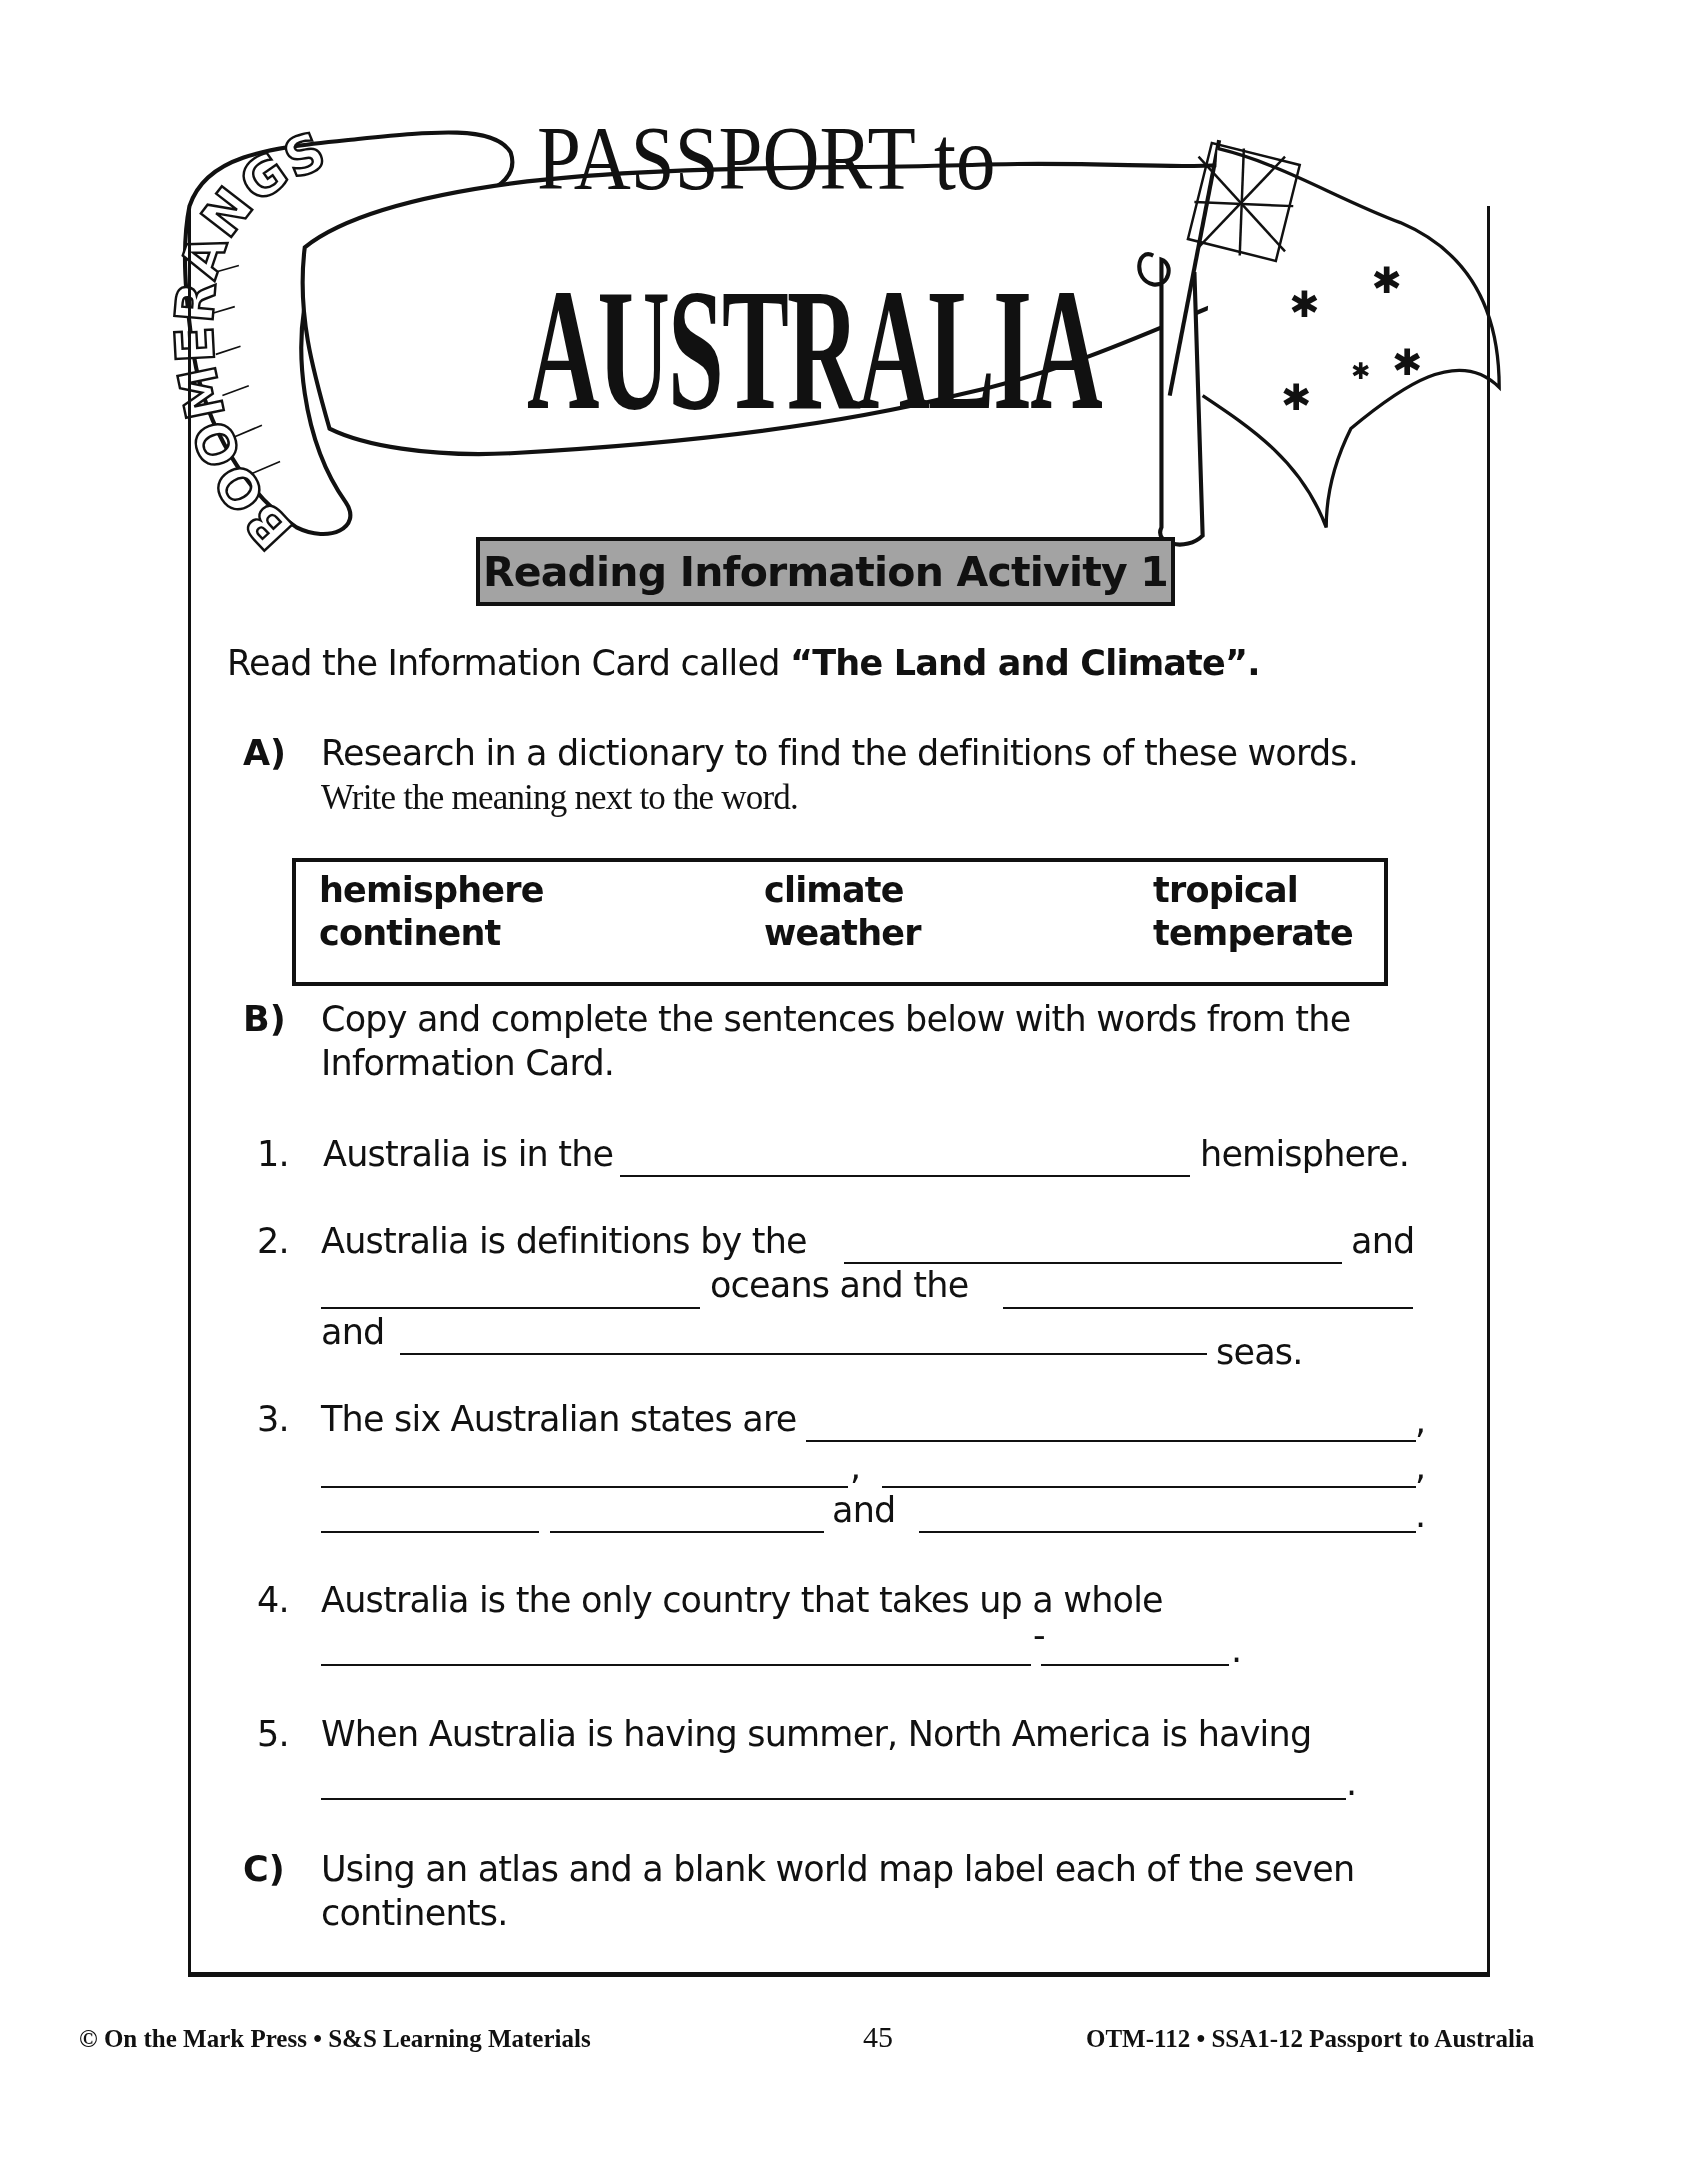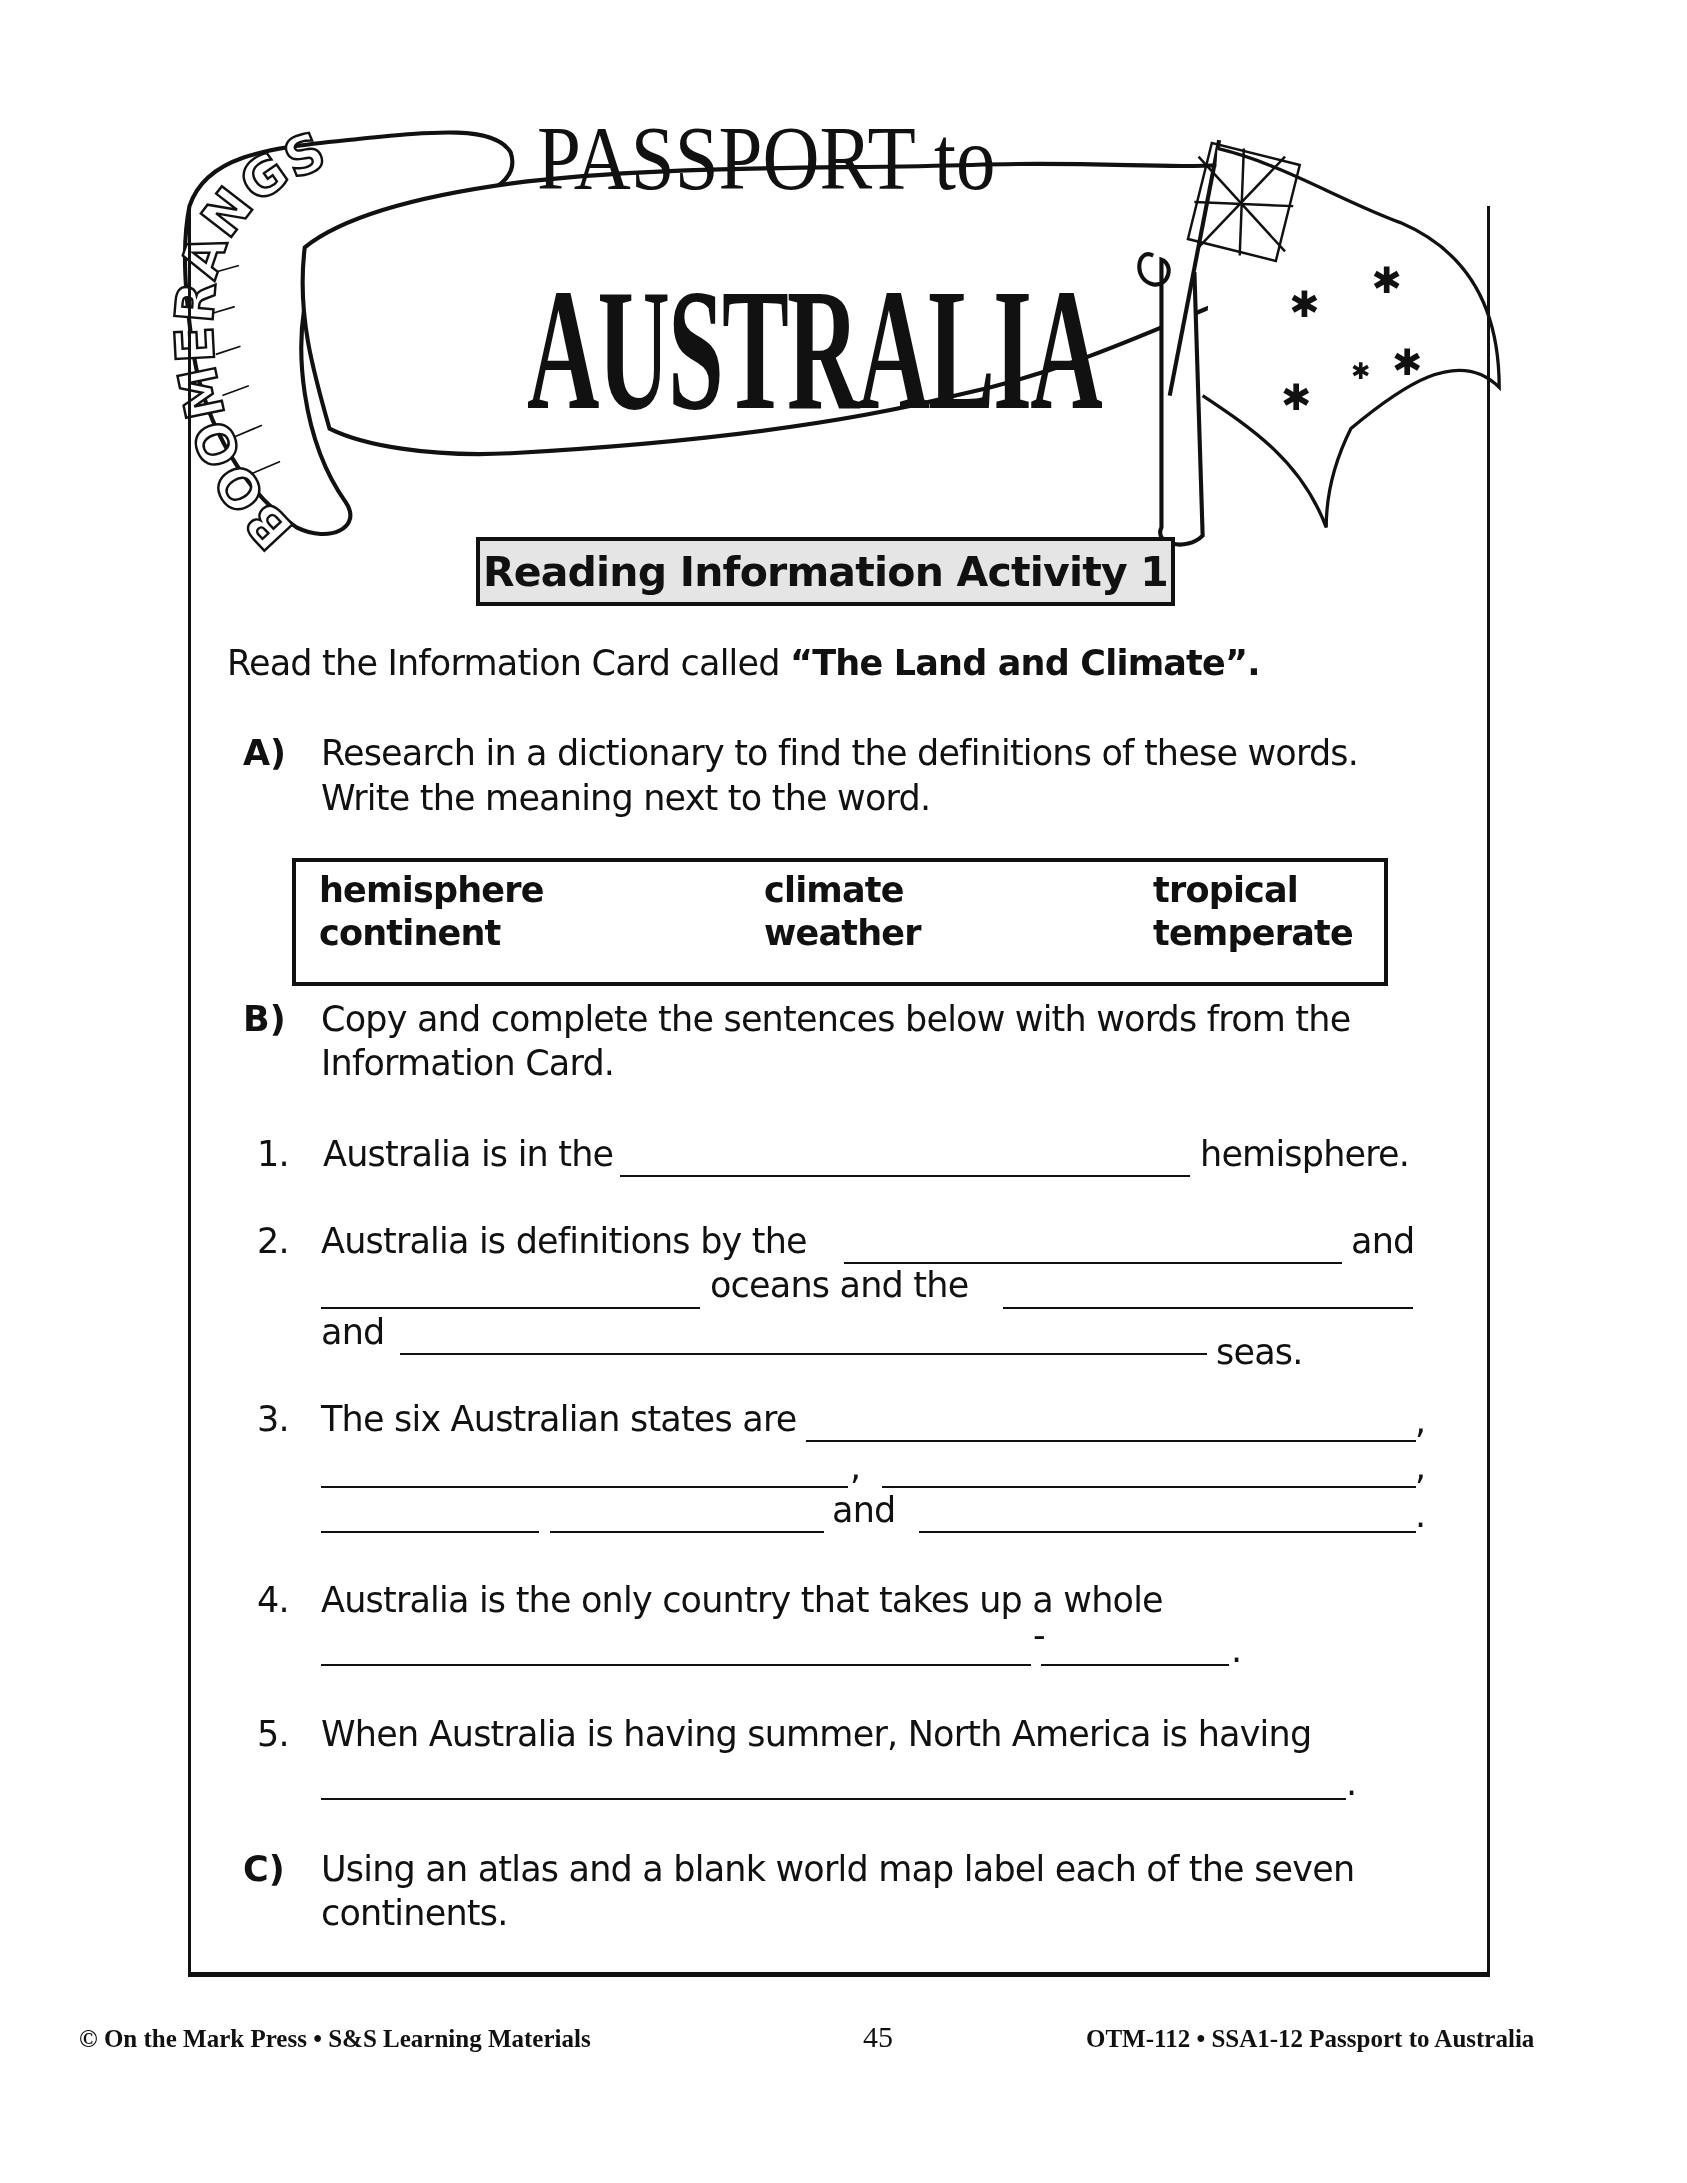--- a/index.html
+++ b/index.html
@@ -9,21 +9,21 @@
 
   
   #header-art { position: absolute; left: 0; top: 0; width: 1687px; height: 577px; }
   #passport-label { position: absolute; left: 537px; top: 107px; font-size: 79px; letter-spacing: 0px; transform: scaleY(1.15); transform-origin: left top; }
   #australia-label { position: absolute; left: 527px; top: 251px; font-size: 173px; font-weight: bold; letter-spacing: -3.3px; transform: scaleX(0.58) scaleY(1.0); transform-origin: left top; }
   #boomerangs-label { position: absolute; left: 0; top: 0; }
 
   
   #frame { position: absolute; left: 188px; top: 206px; width: 1302px; height: 1771px; border-left: 3.3px solid #111; border-right: 3.3px solid #111; border-bottom: 5px solid #111; box-sizing: border-box; }
 
-  #activity-title { position: absolute; left: 476px; top: 537px; width: 699px; height: 69px; border: 4.1px solid #111; box-sizing: border-box; display: flex; align-items: center; justify-content: center; font-size: 41px; font-weight: bold; letter-spacing: -0.8px; background: #e5e5e5; }
+  #activity-title { position: absolute; left: 476px; top: 537px; width: 699px; height: 69px; border: 4.1px solid #111; box-sizing: border-box; display: flex; align-items: center; justify-content: center; font-size: 41px; font-weight: bold; letter-spacing: -0.8px; background: #a3a3a3; }
 
   .line { position: absolute; font-size: 35px; white-space: nowrap; letter-spacing: -0.8px; }
   .label { position: absolute; font-size: 35px; font-weight: bold; }
   .b { font-weight: bold; }
 
   #word-box { position: absolute; left: 292px; top: 858px; width: 1096px; height: 128px; border: 4.1px solid #111; box-sizing: border-box; }
   .word { position: absolute; font-size: 35px; font-weight: bold; letter-spacing: -0.8px; }
 
   .blank { position: absolute; border-bottom: 2.5px solid #111; height: 0; }
   .punct { position: absolute; font-size: 35px; }
@@ -89,21 +89,21 @@
 <div id="frame"></div>
 
 <div id="activity-title" class="sans">Reading Information Activity 1</div>
 
 <div class="line sans" style="left:227px; top:643px;">
   <span>Read the Information Card called </span><span class="b">“The Land and Climate”</span><span class="b">.</span>
 </div>
 
 <div class="label sans" style="left:243px; top:733px;">A)</div>
 <div class="line sans" style="left:321px; top:733px;">Research in a dictionary to find the definitions of these words.</div>
-<div class="line sans" style="left:321px; top:778px;">Write the meaning next to the word.</div>
+<div class="line sans" style="left:321px; top:778px;font-family:Liberation Serif, serif;">Write the meaning next to the word.</div>
 
 <div id="word-box">
   <div class="word sans" style="left:23px; top:8.2px;">hemisphere</div>
   <div class="word sans" style="left:468px; top:8.2px;">climate</div>
   <div class="word sans" style="left:857px; top:8.2px;">tropical</div>
   <div class="word sans" style="left:23px; top:51px;">continent</div>
   <div class="word sans" style="left:468px; top:51px;">weather</div>
   <div class="word sans" style="left:857px; top:51px;">temperate</div>
 </div>
 

